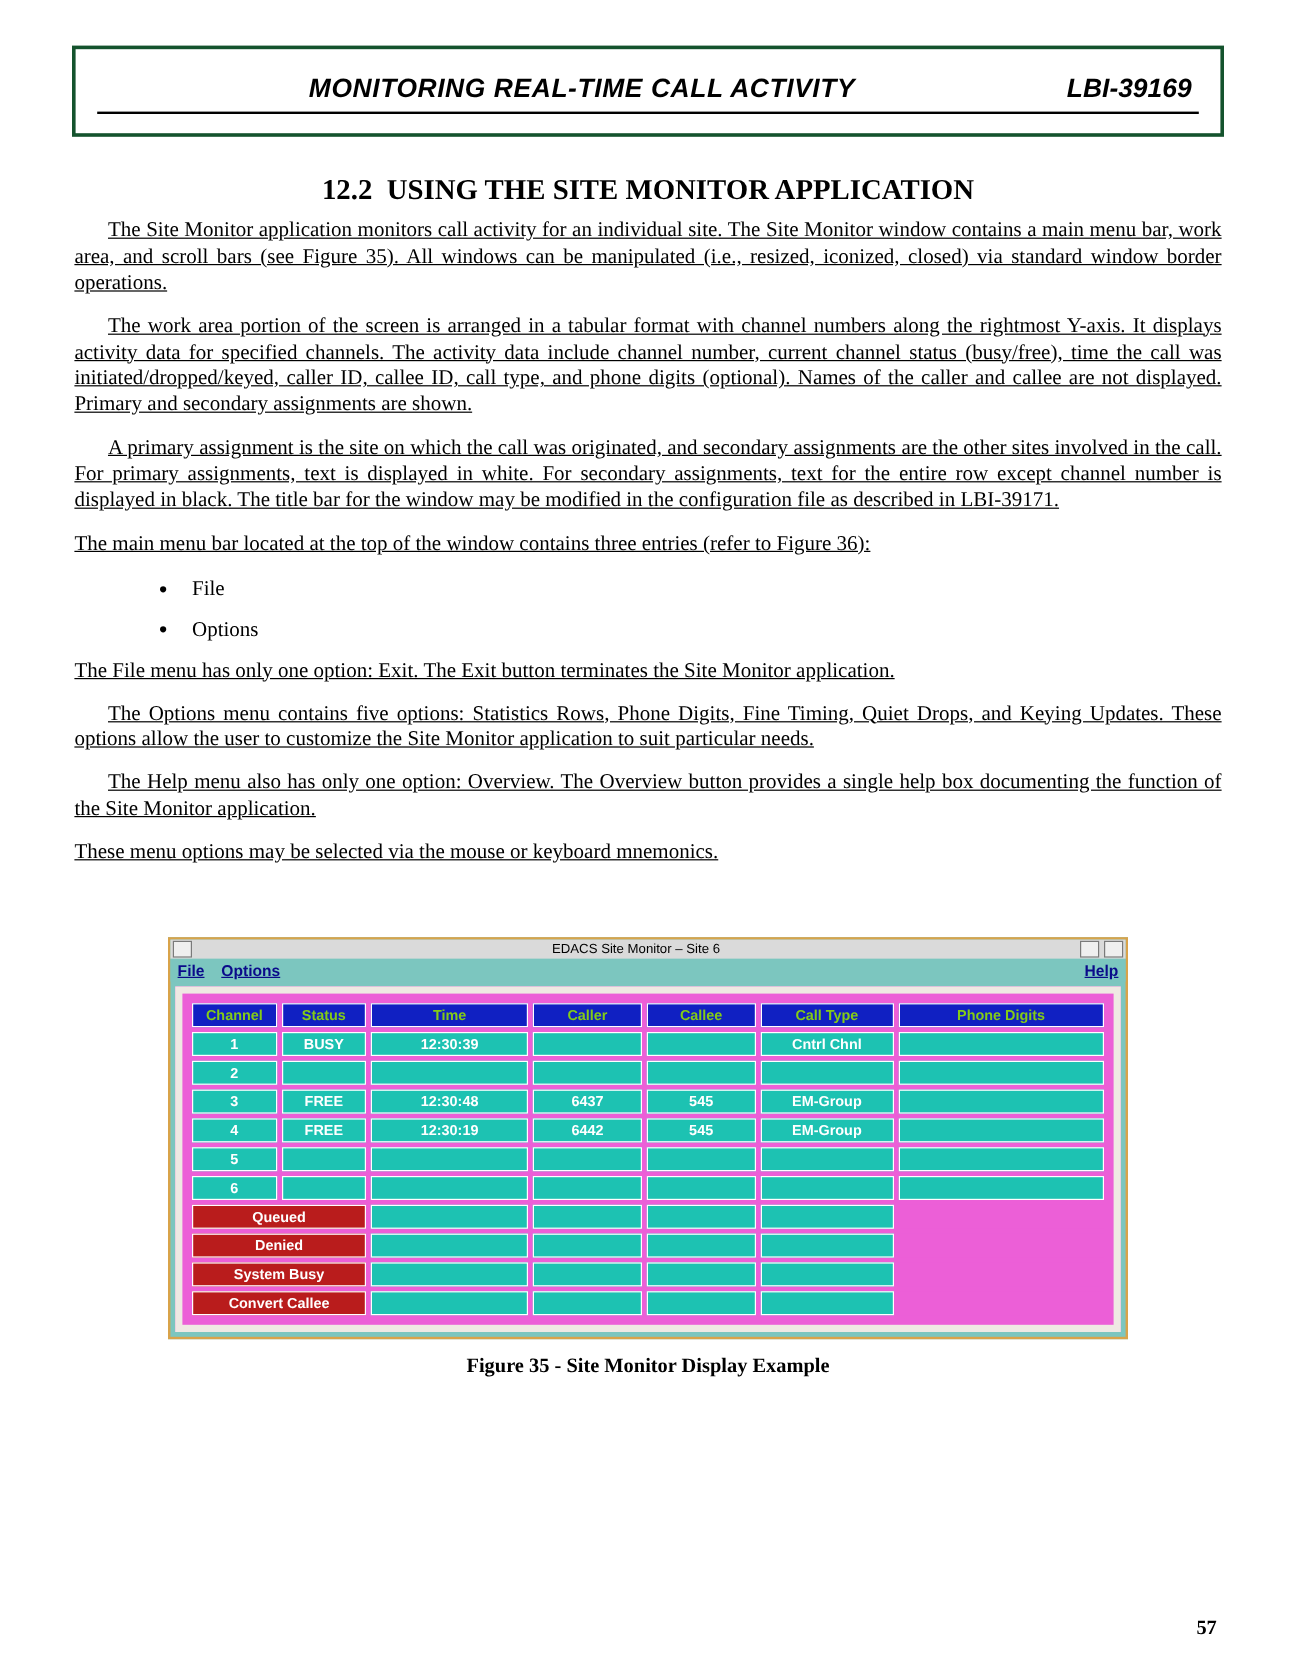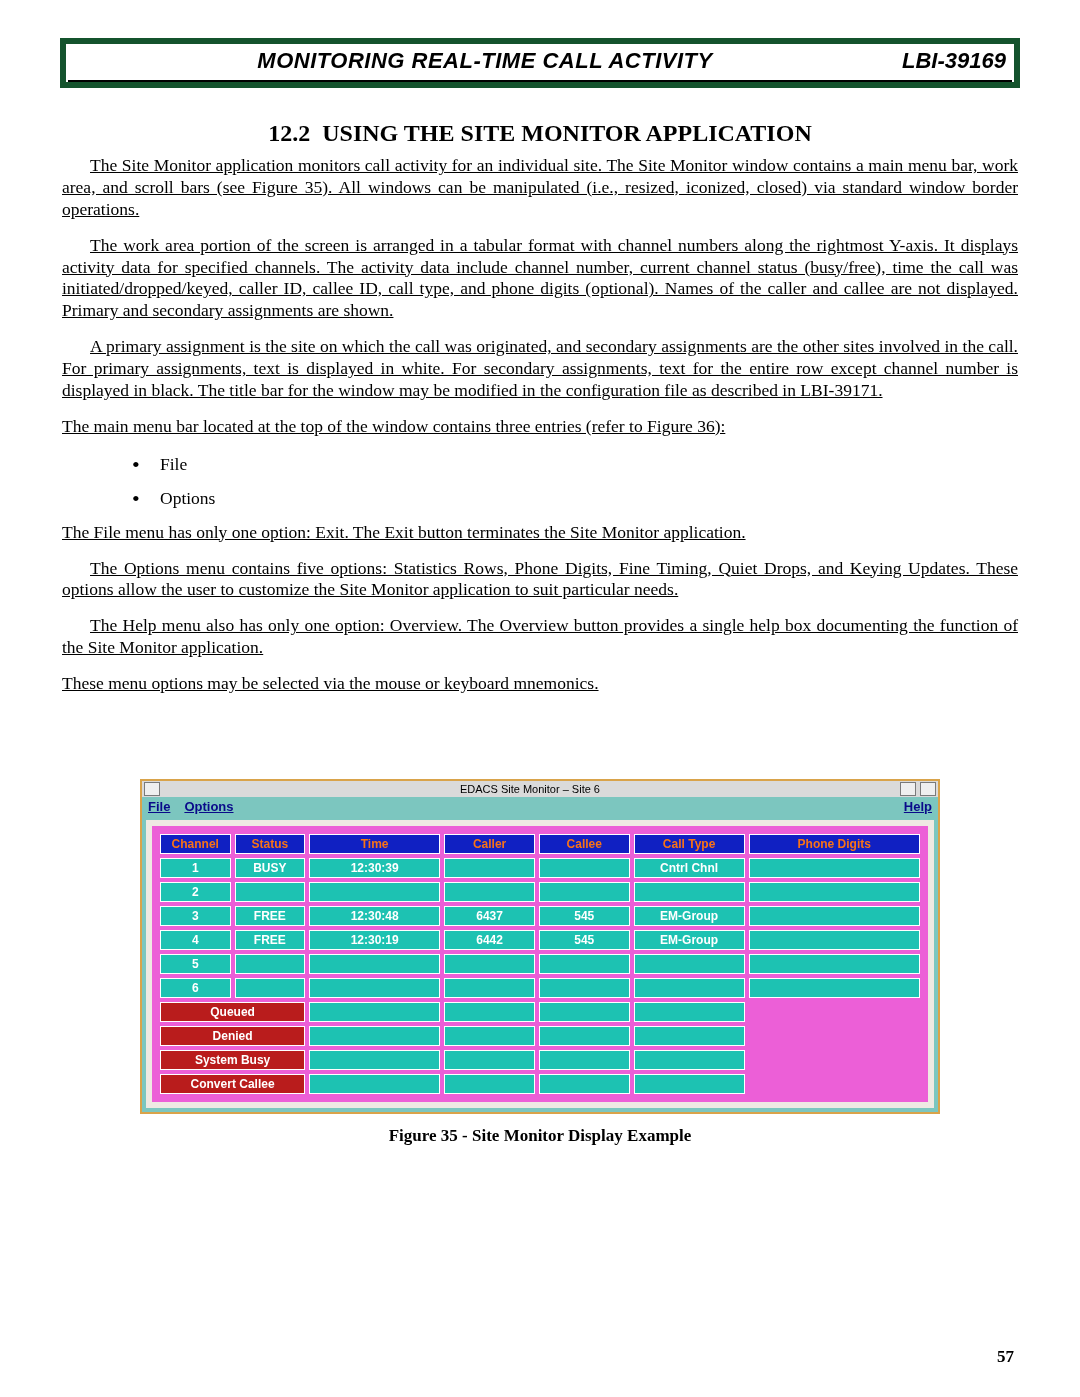--- a/index.html
+++ b/index.html
@@ -10,22 +10,22 @@
     width: 1080px;
   }
   .page {
     position: relative;
     width: 1080px;
     height: 1397px;
     box-sizing: border-box;
     padding: 38px 60px 0 60px;
   }
   .outer-rule {
-    border: 6px solid #14532d;
-    padding: 0;
+    border: 3px solid #14532d;
+    padding: 16px;
   }
   .header-row {
     display: flex;
     justify-content: space-between;
     align-items: baseline;
     border-bottom: 2px solid #000;
     padding: 4px 0 6px 0;
     margin: 0 2px;
   }
   .hdr-left {
@@ -74,21 +74,21 @@
   ul.menu-list li::before {
     content: "\2022";
     display: inline-block;
     width: 28px;
     font-size: 22px;
     vertical-align: -2px;
   }
 
   
   .app-wrap {
-    margin: 84px auto 0 auto;
+    margin: 60px auto 0 auto;
     width: 800px;
   }
   .app-window {
     border: 2px solid #d9a34a; 
     background: #7cc6bf;        
     font-family: Arial, Helvetica, sans-serif;
   }
   .titlebar {
     display: flex;
     align-items: center;
@@ -131,21 +131,21 @@
   table.grid th, table.grid td {
     height:20px;
     font-size:12px;
     font-weight:bold;
     text-align:center;
     padding:0 2px;
     box-sizing:border-box;
   }
   table.grid th {
     background:#1020c2;
-    color:#f97316;
+    color:#84cc16;
     border:1px solid #fff;
   }
   th.ch-hdr {
     border:2px solid #c04020;
   }
   table.grid td {
     background:#1dc2b2;
     color:#fff;
     border:1px solid #fff;
   }

